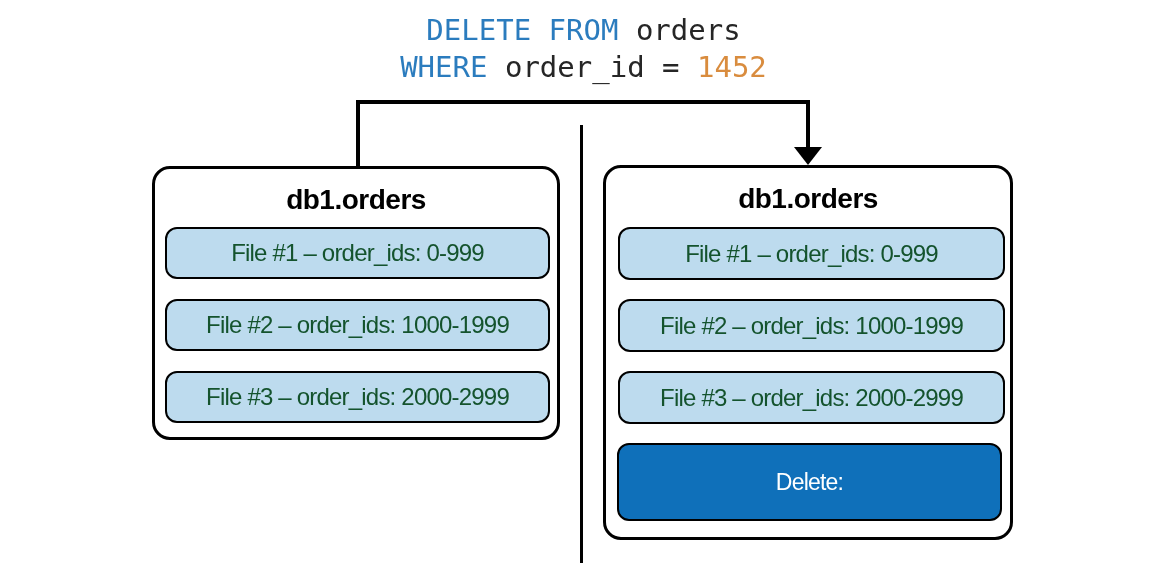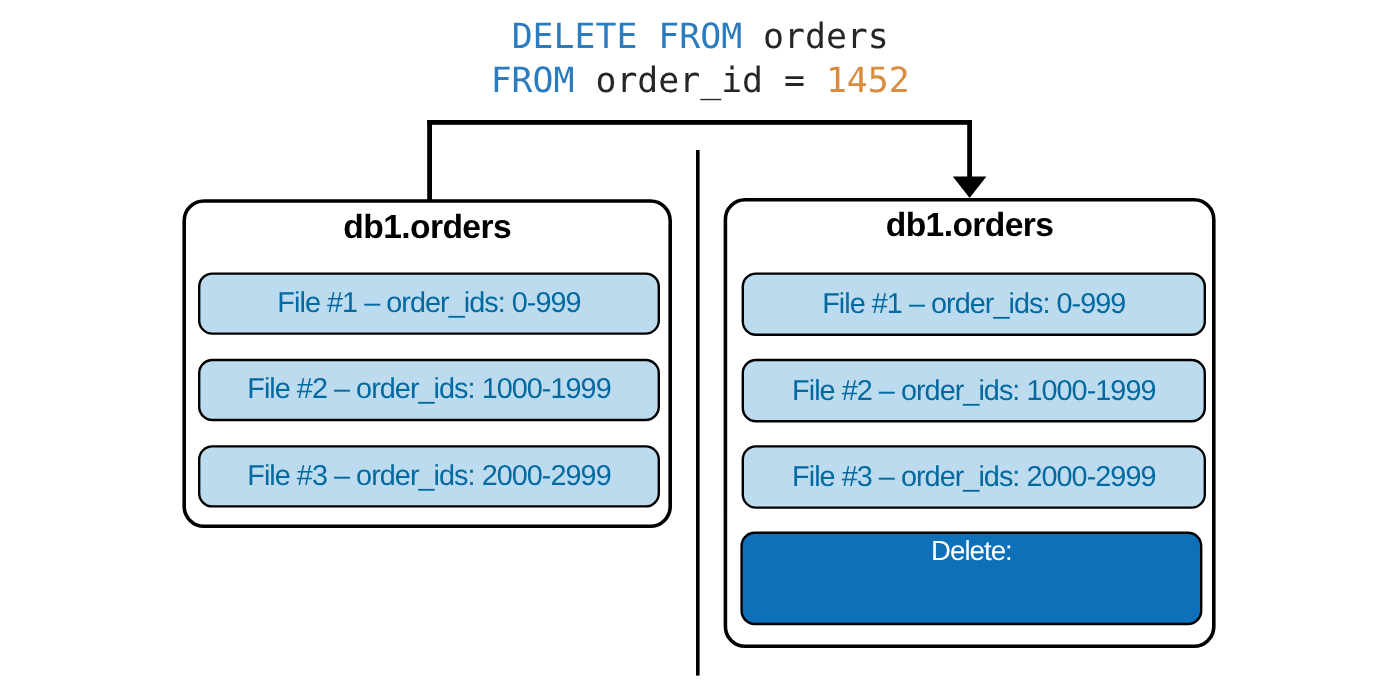--- a/index.html
+++ b/index.html
@@ -47,41 +47,41 @@
     background: var(--panel-fill, #fff);
     border: 3px solid var(--line-black, #000);
     border-radius: 18px;
     box-sizing: border-box;
   }
   .panel-left  { left: 152px; top: 166px; width: 408px; height: 274px; }
   .panel-right { left: 603px; top: 165px; width: 410px; height: 375px; }
 
   .panel-title {
     position: absolute;
-    left: 0; right: 0; top: 4px;
+    left: 0; right: 0; top: 15px;
     margin: 0;
     text-align: center;
     font-size: 28px;
     font-weight: bold;
     letter-spacing: -0.5px;
     color: #000;
   }
 
   .file-row {
     position: absolute;
     box-sizing: border-box;
     background: var(--file-fill, #BDDBEE);
     border: 2.5px solid var(--line-black, #000);
     border-radius: 12px;
     display: flex;
     align-items: center;
     justify-content: center;
     font-size: 24px;
     letter-spacing: -0.8px;
-    color: #0369a1;
+    color: #14532d;
   }
   .panel-left  .file-row { left: 10px; width: 385px; height: 52px; }
   .panel-right .file-row { left: 12px; width: 387px; height: 53px; }
   .panel-left  .row-1 { top: 58px; }
   .panel-left  .row-2 { top: 130px; }
   .panel-left  .row-3 { top: 202px; }
   .panel-right .row-1 { top: 59px; }
   .panel-right .row-2 { top: 131px; }
   .panel-right .row-3 { top: 203px; }
 
@@ -89,36 +89,36 @@
     position: absolute;
     left: 11px; top: 275px;
     width: 385px; height: 78px;
     box-sizing: border-box;
     background: var(--delete-fill, #0F70BA);
     border: 2.5px solid var(--line-black, #000);
     border-radius: 12px;
     display: flex;
     flex-direction: column;
     align-items: center;
-    justify-content: flex-start;
+    justify-content: center;
     color: var(--delete-text-white, #fff);
     font-size: 23px;
     line-height: 29px;
     letter-spacing: -0.8px;
     text-align: center;
   }
 </style>
 </head>
 <body>
 
 <div class="canvas">
 
   <div class="sql">
     <div class="sql-line"><span class="kw">DELETE FROM </span><span class="code">orders</span></div>
-    <div class="sql-line"><span class="kw">FROM </span><span class="code">order_id = </span><span class="lit">1452</span></div>
+    <div class="sql-line"><span class="kw">WHERE </span><span class="code">order_id = </span><span class="lit">1452</span></div>
   </div>
 
   <div class="conn conn-h"></div>
   <div class="conn conn-left-leg"></div>
   <div class="conn conn-right-leg"></div>
   <div class="arrowhead"></div>
   <div class="conn divider"></div>
 
   <section class="panel panel-left">
     <h2 class="panel-title">db1.orders</h2>

